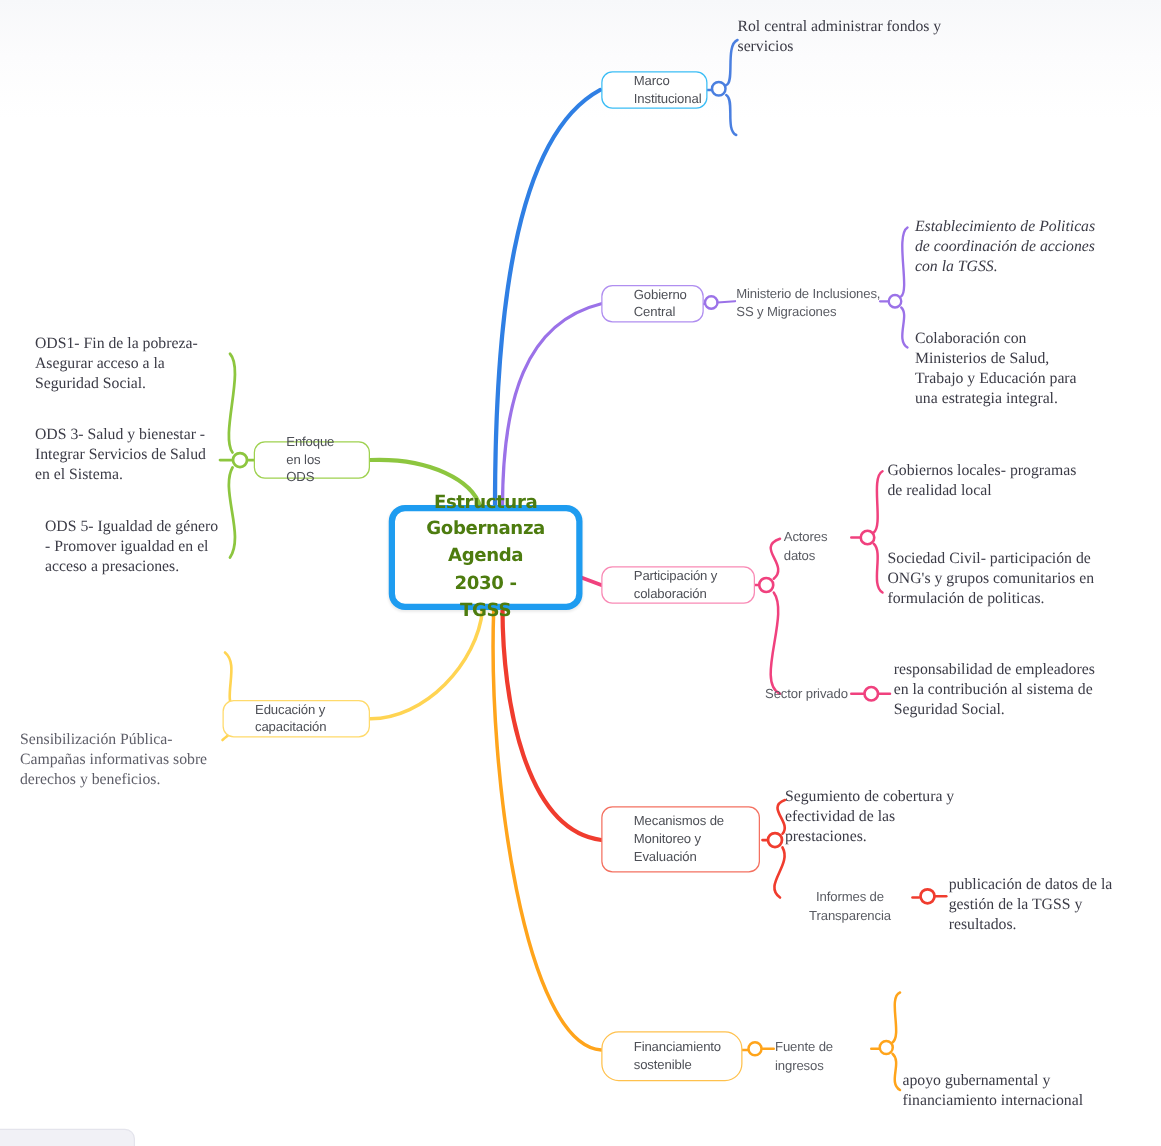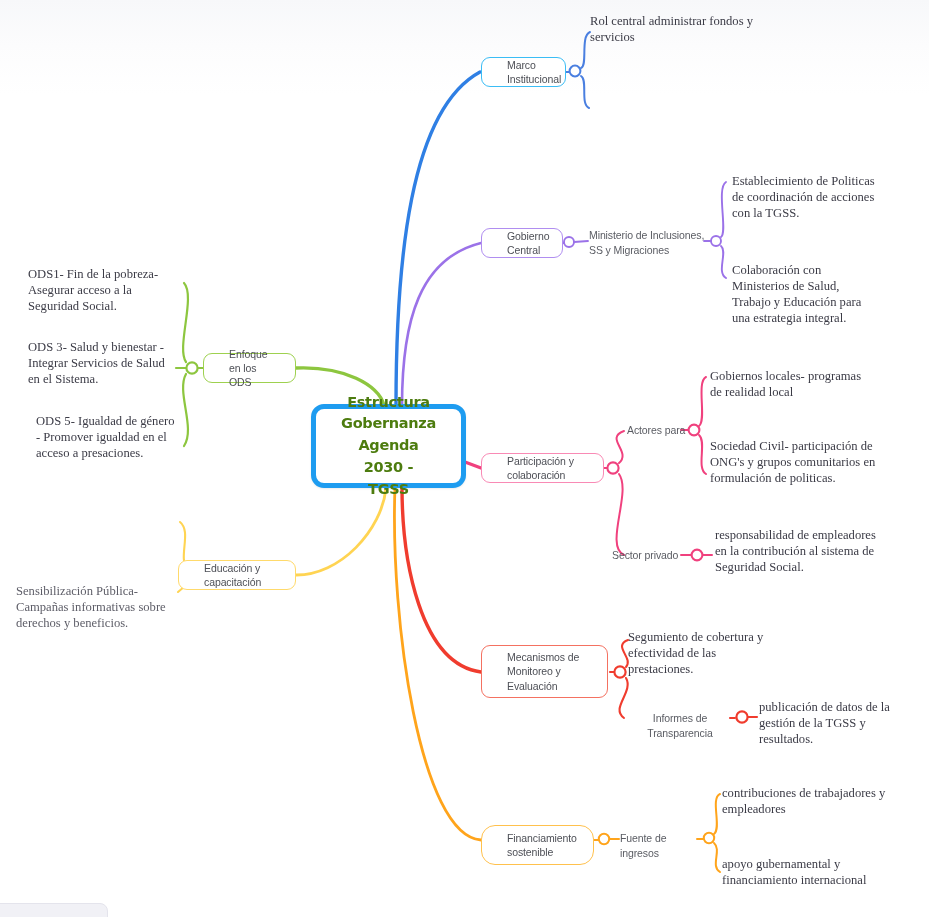--- a/index.html
+++ b/index.html
@@ -186,48 +186,47 @@
 
   <div class="node" style="left:178px; top:560px; width:118px; height:30px; border-color:#ffda6b;">
     <span>Educación y capacitación</span>
   </div>
 
   <div class="midlabel" style="left:589px; top:228px; width:118px;">
     <span>Ministerio de Inclusiones, SS y Migraciones</span>
   </div>
 
   <div class="midlabel" style="left:627px; top:423px; width:60px;">
-    <span>Actores para</span>
+    <span>Actores datos</span>
   </div>
 
   <div class="midlabel" style="left:612px; top:548px; width:72px;">
     <span>Sector privado</span>
   </div>
 
   <div class="midlabel" style="left:627px; top:711px; width:106px;text-align:center;">
     <span>Informes de Transparencia</span>
   </div>
 
   <div class="midlabel" style="left:620px; top:831px; width:80px;">
     <span>Fuente de ingresos</span>
   </div>
 
   <div class="leaf" style="left:590px; top:13px; width:172px;">Rol central administrar fondos y servicios</div>
 
-  <div class="leaf" style="left:732px; top:173px; width:146px;">Establecimiento de Politicas de coordinación de acciones con la TGSS.</div>
+  <div class="leaf" style="left:732px; top:173px; width:146px;font-style:italic;">Establecimiento de Politicas de coordinación de acciones con la TGSS.</div>
   <div class="leaf" style="left:732px; top:262px; width:148px;">Colaboración con Ministerios de Salud, Trabajo y Educación para una estrategia integral.</div>
 
   <div class="leaf" style="left:710px; top:368px; width:160px;">Gobiernos locales- programas de realidad local</div>
   <div class="leaf" style="left:710px; top:438px; width:166px;">Sociedad Civil- participación de ONG's y grupos comunitarios en formulación de politicas.</div>
   <div class="leaf" style="left:715px; top:527px; width:170px;">responsabilidad de empleadores en la contribución al sistema de Seguridad Social.</div>
 
   <div class="leaf" style="left:628px; top:629px; width:150px;">Segumiento de cobertura y efectividad de las prestaciones.</div>
   <div class="leaf" style="left:759px; top:699px; width:162px;">publicación de datos  de la gestión de la TGSS y resultados.</div>
 
-  <div class="leaf" style="left:722px; top:785px; width:164px;">contribuciones de trabajadores y empleadores</div>
   <div class="leaf" style="left:722px; top:856px; width:162px;">apoyo gubernamental y financiamiento internacional</div>
 
   <div class="leaf" style="left:28px; top:266px; width:148px;">ODS1- Fin de la pobreza- Asegurar acceso a la Seguridad Social.</div>
   <div class="leaf" style="left:28px; top:339px; width:148px;">ODS 3- Salud y bienestar - Integrar Servicios de Salud en el Sistema.</div>
   <div class="leaf" style="left:36px; top:413px; width:142px;">ODS 5- Igualdad de género - Promover igualdad en el acceso a presaciones.</div>
 
   <div class="leaf grey" style="left:16px; top:583px; width:158px;">Sensibilización Pública- Campañas informativas sobre derechos y beneficios.</div>
 
   <div class="bottomchrome"></div>
 </div>

